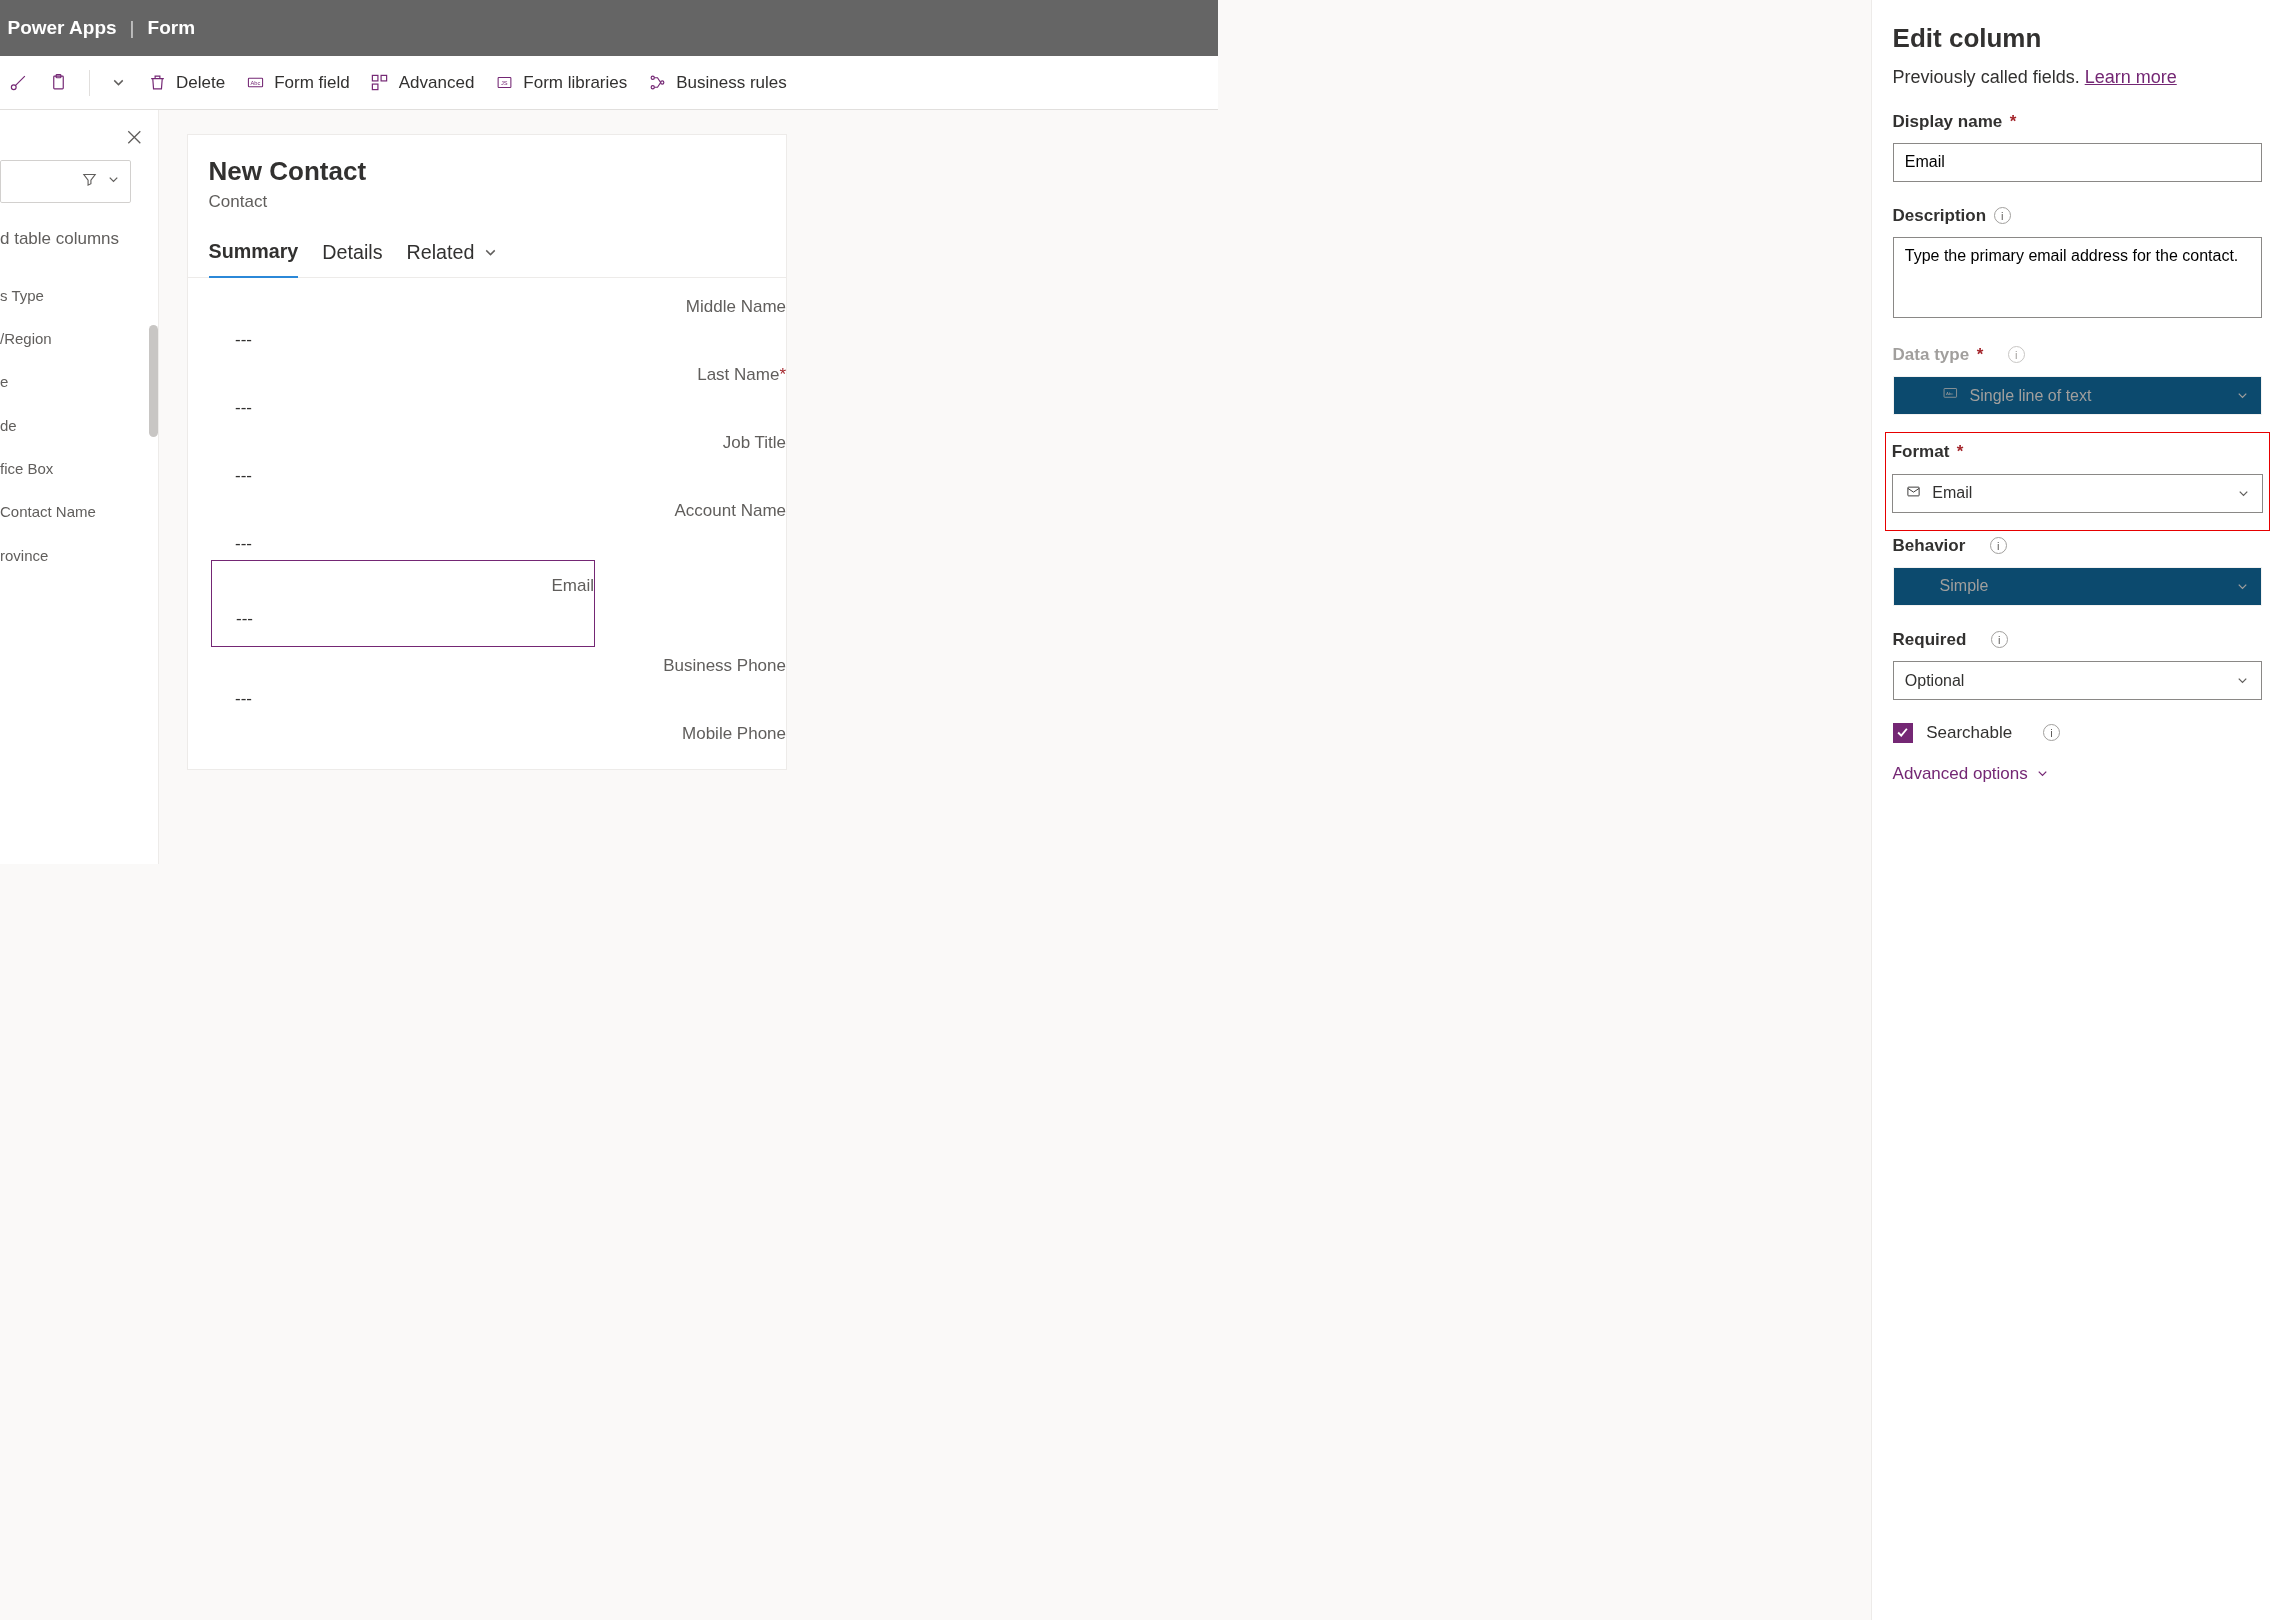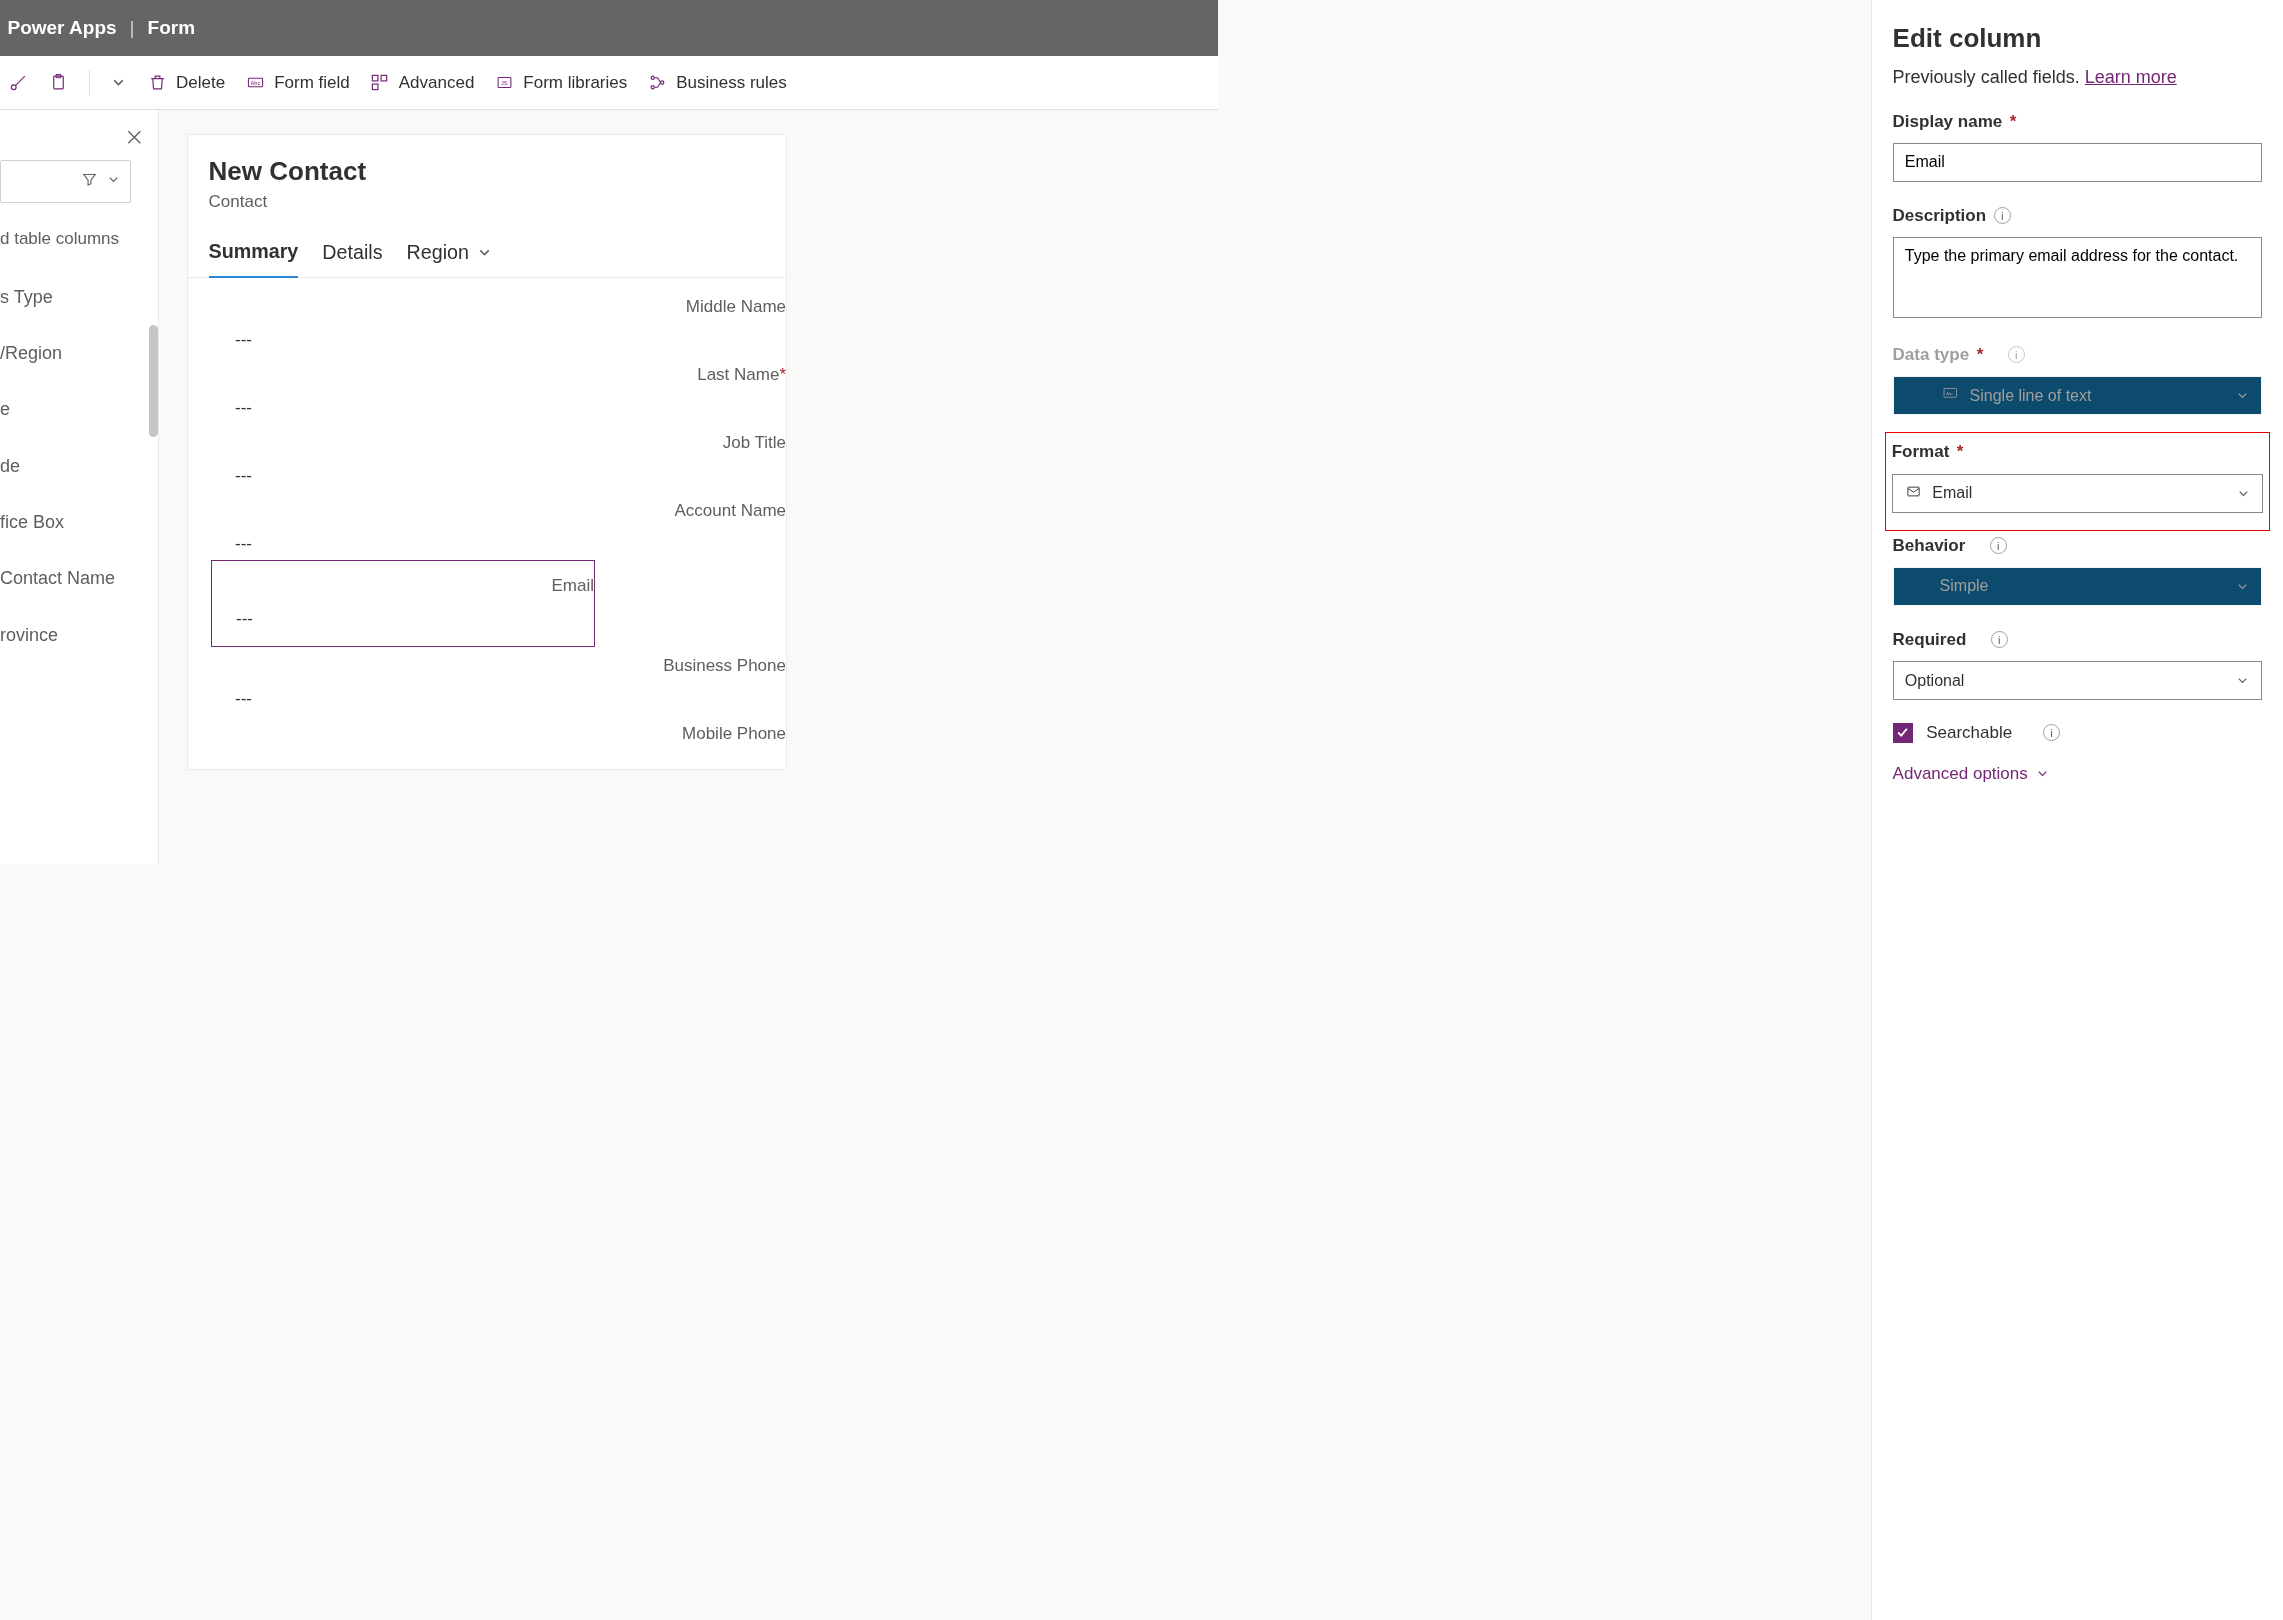--- a/index.html
+++ b/index.html
@@ -82,22 +82,22 @@
   }
   .left-section-label {
     font-size:17px;
     color:#605e5c;
     padding: 26px 0 9.4px 0;
   }
   .left-items {
     margin-top:17px;
     display:flex;
     flex-direction:column;
-    gap:13px;
-    font-size:18px;
+    gap:4px;
+    font-size:15px;
     color:#605e5c;
     position:relative;
   }
   .left-item { padding: 11.2px 0; white-space:nowrap; }
   .left-scroll {
     position:absolute;
     right:0;
     top:215px;
     width:9.4px;
     height:112px;
@@ -330,21 +330,21 @@
   </div>
 
   <div class="canvas-wrap">
     <div class="form-card">
       <div class="form-title">New Contact</div>
       <div class="form-subtitle">Contact</div>
       <div class="tabs-row">
         <div class="tab active">Summary</div>
         <div class="tab">Details</div>
         <div class="tab">
-          <span>Region</span>
+          <span>Related</span>
           <svg viewBox="0 0 24 24" width="17" height="17" fill="none" stroke="#605e5c" stroke-width="2">
               <path d="M6 9l6 6 6-6"></path>
             </svg>
         </div>
       </div>
       <div class="fields">
         <div class="field">
           <div class="field-label">Middle Name</div>
           <div class="field-value">---</div>
         </div>

